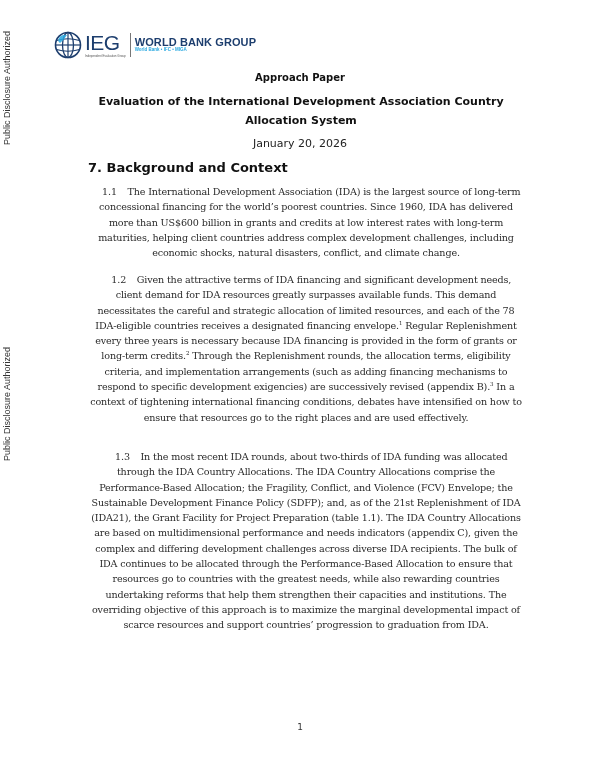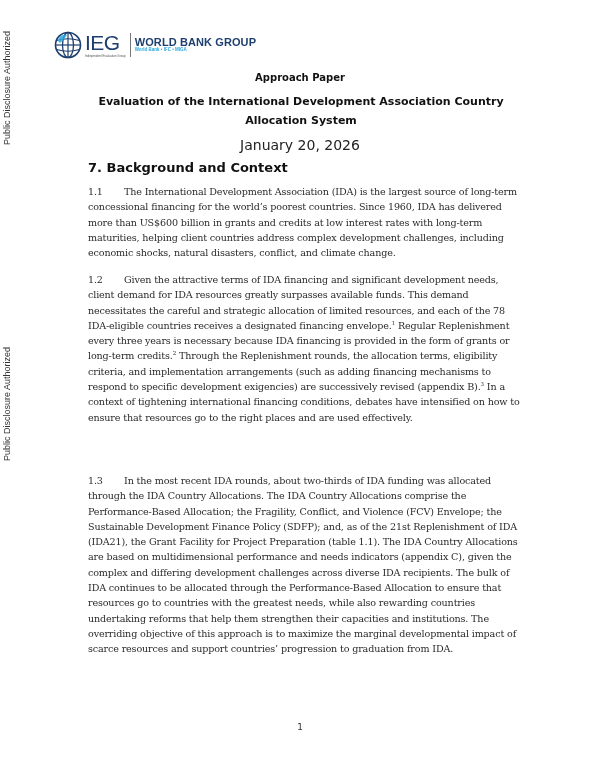--- a/index.html
+++ b/index.html
@@ -21,32 +21,32 @@
     .logo-divider { width: 1px; height: 24px; background: #777; margin: 0 4px 0 4px; }
     .wbg-block { display: flex; flex-direction: column; }
     .wbg { font-family: "Liberation Sans", sans-serif; font-weight: bold; font-size: 11px; color: #1d3e6e; letter-spacing: 0.1px; line-height: 10px; }
     .wbg-sub { font-family: "Liberation Sans", sans-serif; font-weight: bold; font-size: 4.5px; color: #29a8e0; line-height: 6px; }
 
     .doc-type { position: absolute; top: 72px; left: 0; width: 600px; text-align: center;
       font-family: "DejaVu Sans", sans-serif; font-weight: bold; font-size: 10px; color: #111; }
     .doc-title { position: absolute; top: 92px; left: 85px; width: 432px; text-align: center;
       font-family: "DejaVu Sans", sans-serif; font-weight: bold; font-size: 11px; line-height: 19px; color: #111; }
     .doc-date { position: absolute; top: 137px; left: 0; width: 600px; text-align: center;
-      font-family: "DejaVu Sans", sans-serif; font-size: 14px; color: #222; }
+      font-family: "DejaVu Sans", sans-serif; font-size: 11px; color: #222; }
     .section-heading { position: absolute; top: 160px; left: 88px;
       font-family: "DejaVu Sans", sans-serif; font-weight: bold; font-size: 13px; color: #111; }
 
     .para { position: absolute; left: 88px; width: 436px;
       font-family: "DejaVu Serif", serif; font-size: 9.6px; line-height: 15.3px; color: #2a2a2a;
-      text-align: left; letter-spacing: -0.15px; }
+      text-align: center; letter-spacing: -0.15px; }
     .para .num { display: inline-block; width: 36px; }
     sup { font-size: 5.5px; vertical-align: 4px; line-height: 0; }
     #p1 { top: 184px; }
     #p2 { top: 272px; }
-    #p3 { top: 449px; margin-top: 24px; }
+    #p3 { top: 449px; }
 
     .page-number { position: absolute; top: 722px; left: 0; width: 600px; text-align: center;
       font-family: "DejaVu Sans", sans-serif; font-size: 9px; color: #333; }
   </style>
 </head>
 <body>
 
 <div id="side1" class="side-label">Public Disclosure Authorized</div>
 <div id="side2" class="side-label">Public Disclosure Authorized</div>
 

